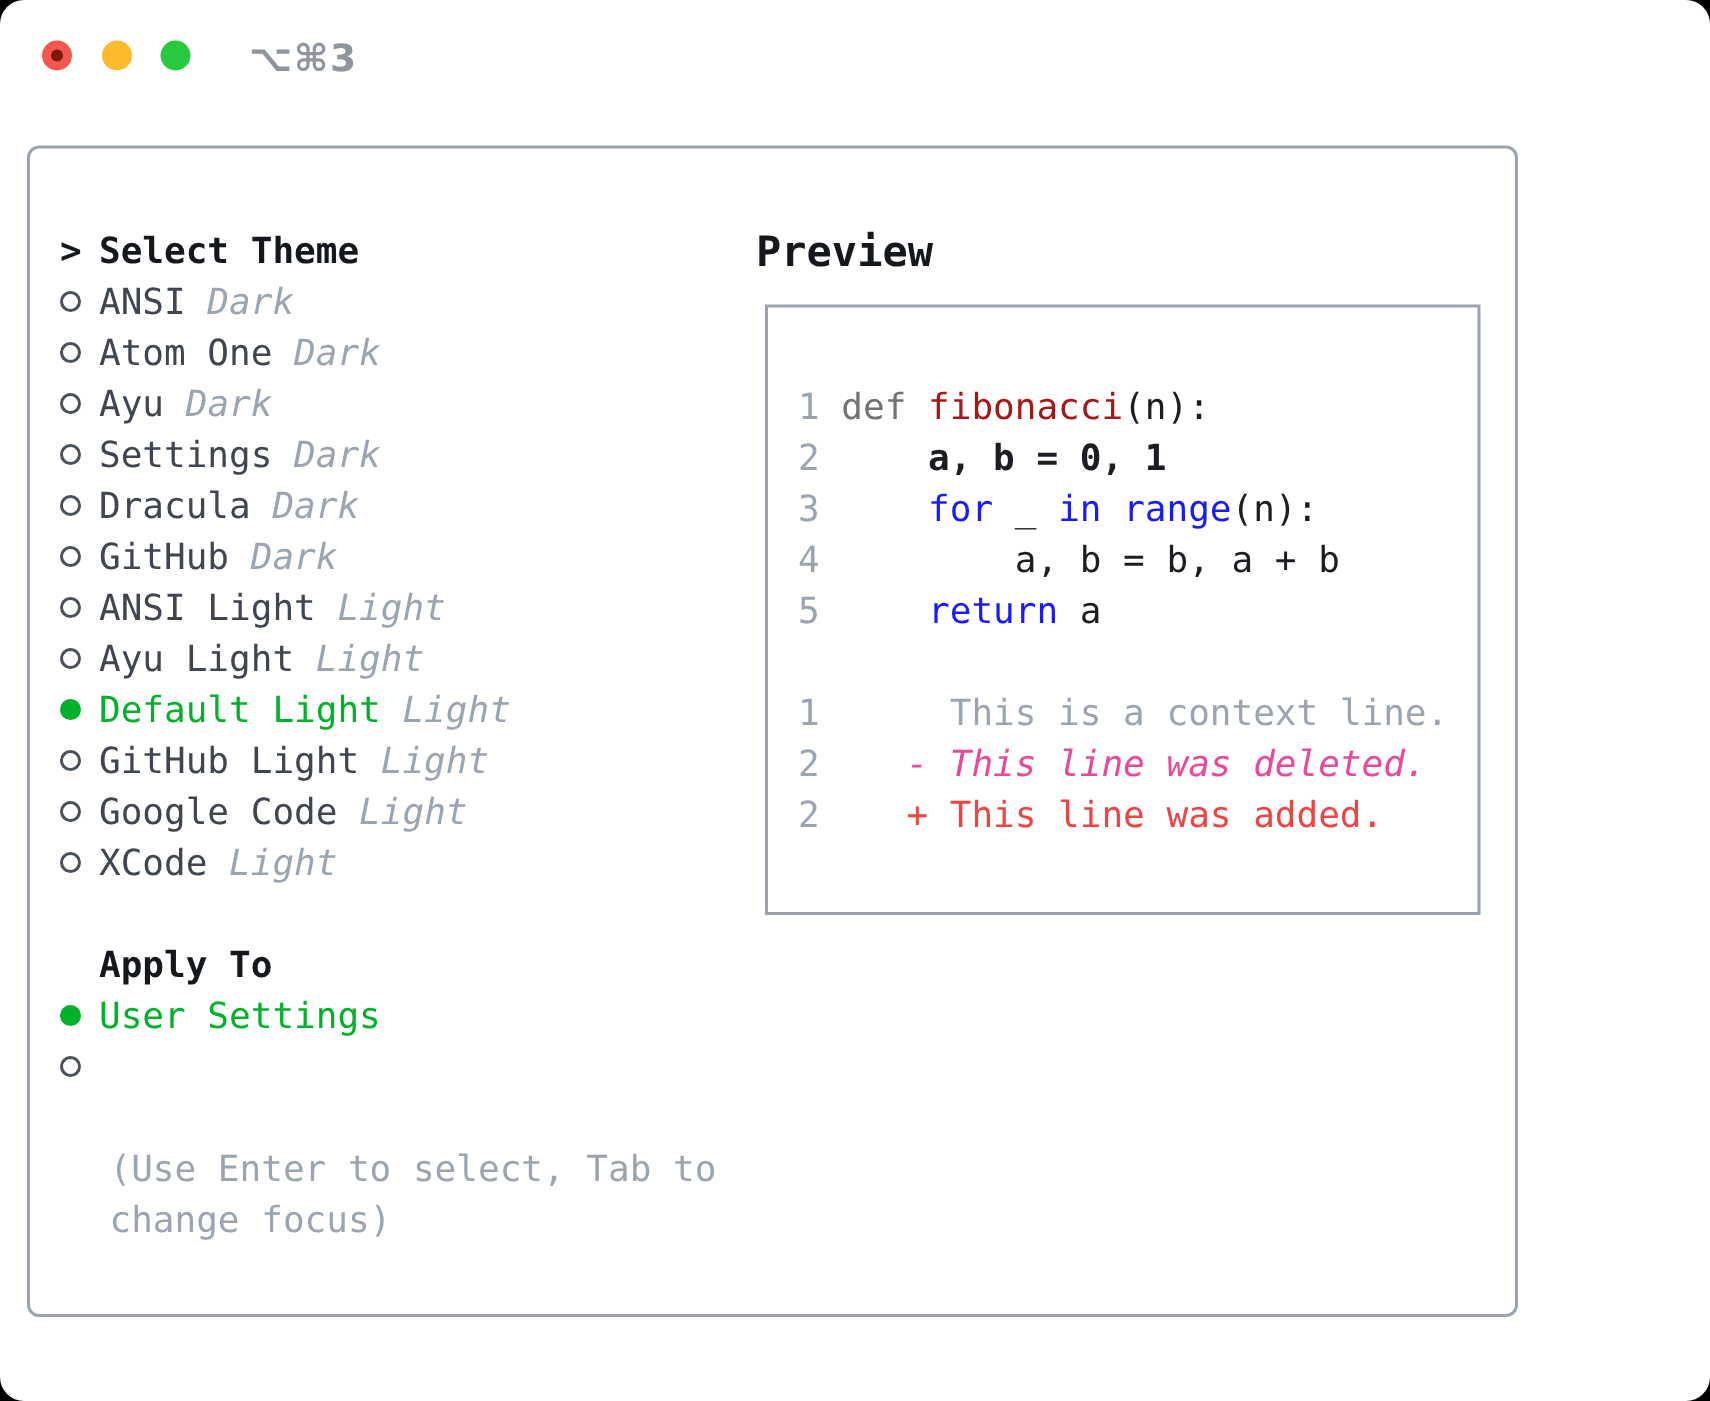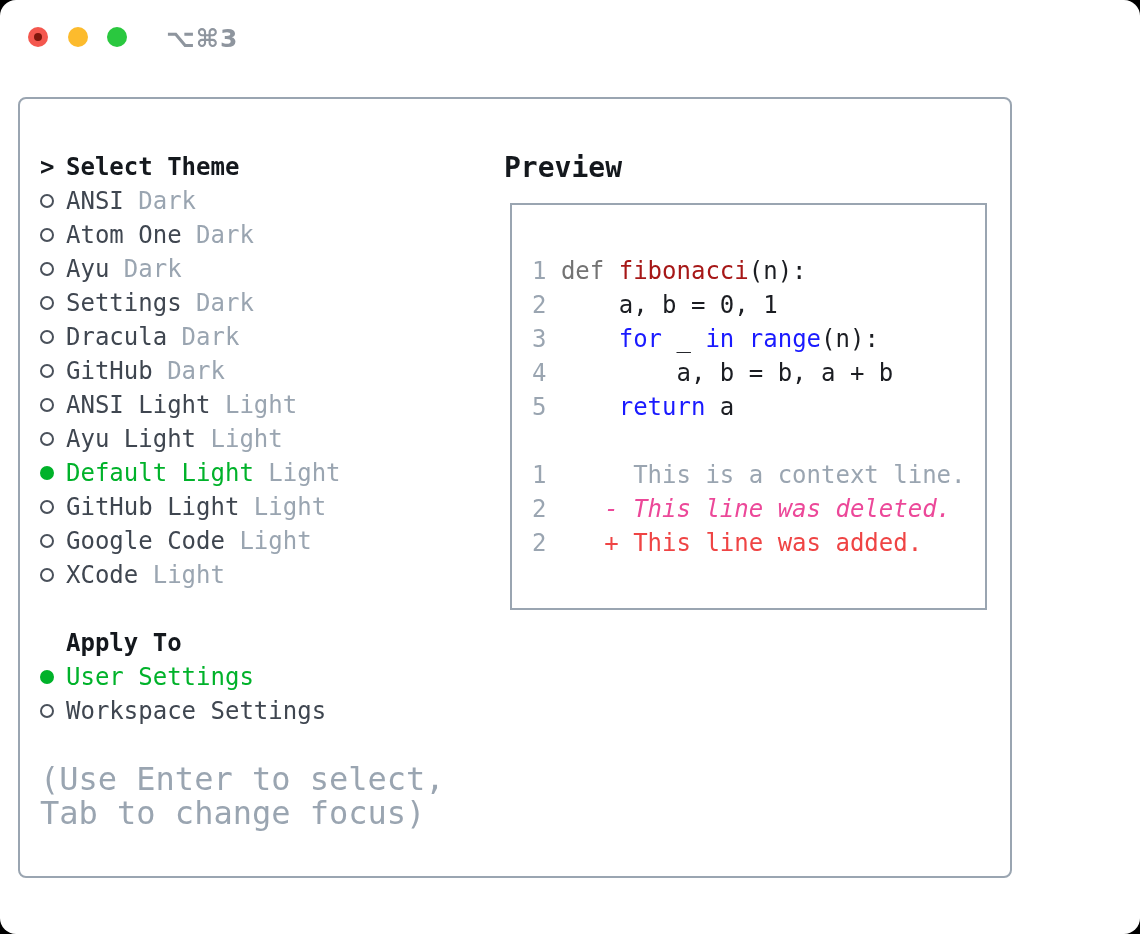--- a/index.html
+++ b/index.html
@@ -21,22 +21,22 @@
   .leftcol{position:absolute;left:20px;top:51px;font-size:24px;color:var(--itemText);}
   .row{height:34px;display:flex;align-items:center;}
   .row span{white-space:pre;}
   .marker{width:26px;height:34px;display:flex;align-items:center;flex:0 0 26px;}
   .prompt{color:var(--heading);font-weight:bold;}
   .hdr{color:var(--heading);font-weight:bold;}
   .circle{width:10px;height:10px;border-radius:50%;border:2px solid var(--ring);display:inline-block;}
   .circle.sel{background:var(--green);border-color:var(--green);}
   .name{color:var(--itemText);text-align:right;}
   .name.sel-text{color:var(--green);}
-  .variant{color:var(--muted);}
-  .help{width:430px;line-height:34px;color:var(--muted);font-size:32px;white-space:pre-wrap;}
+  .variant{color:var(--muted);font-style:italic;}
+  .help{width:430px;line-height:34px;color:var(--muted);font-size:24px;white-space:pre-wrap;margin-left:33px;}
   
   .preview-hdr{position:absolute;left:484px;top:51px;height:34px;display:flex;align-items:center;
                font-size:28px;font-weight:bold;color:var(--heading);}
   .preview-box{position:absolute;left:490px;top:104px;width:473px;height:403px;
                border:2px solid var(--border);background:#fff;overflow:hidden;}
   .code{padding:15px 0 0 20px;font-size:24px;}
   .cline{height:34px;display:flex;align-items:center;white-space:pre;}
   .cline span{white-space:pre;}
 </style>
 </head>
@@ -125,33 +125,32 @@
         <span class="marker"></span>
         <span class="hdr">Apply To</span>
       </div>
       <div id="apply-list">
           <div class="row">
             <span class="marker"><span class="circle sel"></span></span>
             <span class="name sel-text">User Settings</span>
           </div>
           <div class="row">
             <span class="marker"><span class="circle"></span></span>
-            <span class="name">Workspace Settings</span>
           </div>
         </div>
       <div class="row"></div>
       <div class="help">(Use Enter to select, Tab to change focus)</div>
     </div>
 
     <div class="preview-hdr">Preview</div>
     <div class="preview-box">
       <div class="code" id="code">
           <div class="cline"></div>
           <div class="cline"><span style="color: rgb(154, 165, 177);">1 </span><span style="color: #737373;">def</span><span style="color: rgb(27, 29, 34);"> </span><span style="color: rgb(166, 23, 23);">fibonacci</span><span style="color: rgb(27, 29, 34);">(n):</span></div>
-          <div class="cline"><span style="color: rgb(154, 165, 177);">2</span><span style="color: rgb(27, 29, 34);">     a, b = 0, 1</span></div>
+          <div class="cline"><span style="color: rgb(154, 165, 177);">2</span><span style="color: rgb(27, 29, 34); font-weight: bold;">     a, b = 0, 1</span></div>
           <div class="cline"><span style="color: rgb(154, 165, 177);">3</span><span style="color: rgb(27, 29, 34);">     </span><span style="color: rgb(26, 26, 255);">for</span><span style="color: rgb(27, 29, 34);"> _ </span><span style="color: rgb(26, 26, 255);">in</span><span style="color: rgb(27, 29, 34);"> </span><span style="color: rgb(26, 26, 255);">range</span><span style="color: rgb(27, 29, 34);">(n):</span></div>
           <div class="cline"><span style="color: rgb(154, 165, 177);">4</span><span style="color: rgb(27, 29, 34);">         a, b = b, a + b</span></div>
           <div class="cline"><span style="color: rgb(154, 165, 177);">5</span><span style="color: rgb(27, 29, 34);">     </span><span style="color: rgb(26, 26, 255);">return</span><span style="color: rgb(27, 29, 34);"> a</span></div>
           <div class="cline"></div>
           <div class="cline"><span style="color: rgb(154, 165, 177);">1</span><span style="color: rgb(154, 165, 177); text-align: right;">      This is a context line.</span></div>
           <div class="cline"><span style="color: rgb(154, 165, 177);">2</span><span style="color: #ec4899; font-style: italic;">    - This line was deleted.</span></div>
           <div class="cline"><span style="color: rgb(154, 165, 177);">2</span><span style="color: #ef4444;">    + This line was added.</span></div>
         </div>
     </div>
   </div>

